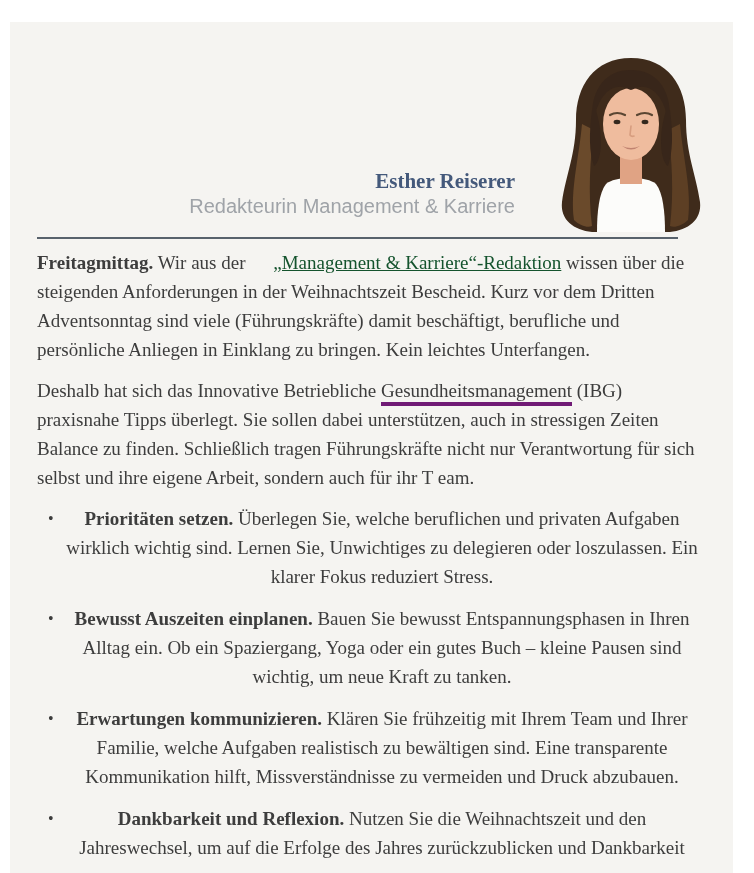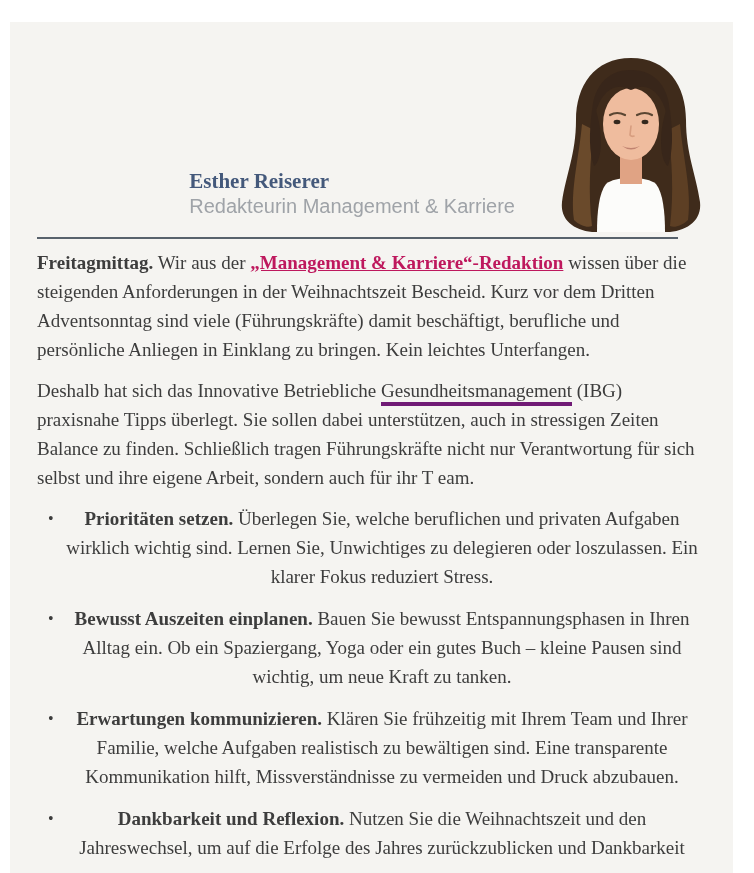--- a/index.html
+++ b/index.html
@@ -19,20 +19,21 @@
   }
   .header { position: relative; height: 217px; }
   .portrait {
     position: absolute;
     right: 16px; top: 32px;
     width: 172px; height: 178px;
   }
   .byline {
     position: absolute;
     right: 218px; top: 146px;
+    text-align: right;
     white-space: nowrap;
   }
   .byline .name {
     font-family: "Liberation Serif", serif;
     font-weight: bold;
     font-size: 21px;
     color: #44597b;
     line-height: 26px;
   }
   .byline .role {
@@ -50,24 +51,25 @@
   }
   .content {
     padding: 9px 33px 0 27px;
     color: #3d3d3d;
     font-size: 19px;
     line-height: 29px;
   }
   .content p { margin: 0 0 12px 0; }
   .b { font-weight: bold; }
   a.mk-link {
-    color: #be185d;
-    font-weight: bold;
+    color: #14532d;
+    font-weight: normal;
     text-decoration: underline;
     cursor: pointer;
+    margin-left: 23px;
   }
   .red-underline {
     border-bottom: 4px solid #701a75;
     padding-bottom: 1px;
     cursor: pointer;
   }
   ul.tips {
     list-style: none;
     margin: 12px 0 0 0;
     padding: 0 0 0 27px;

